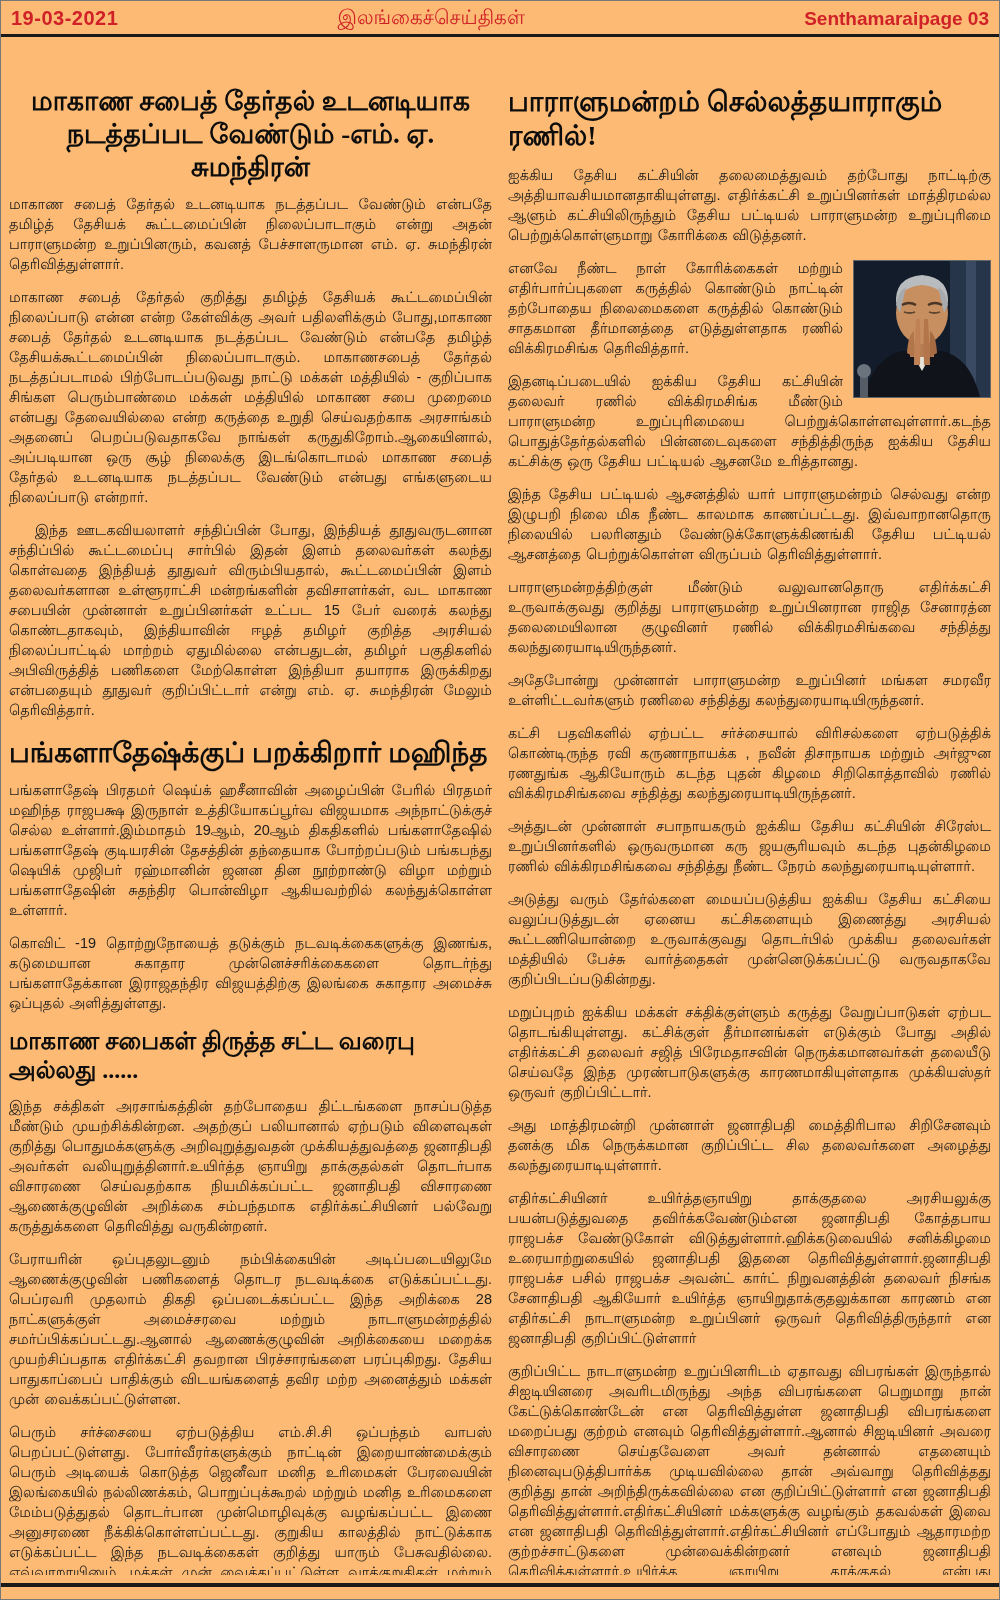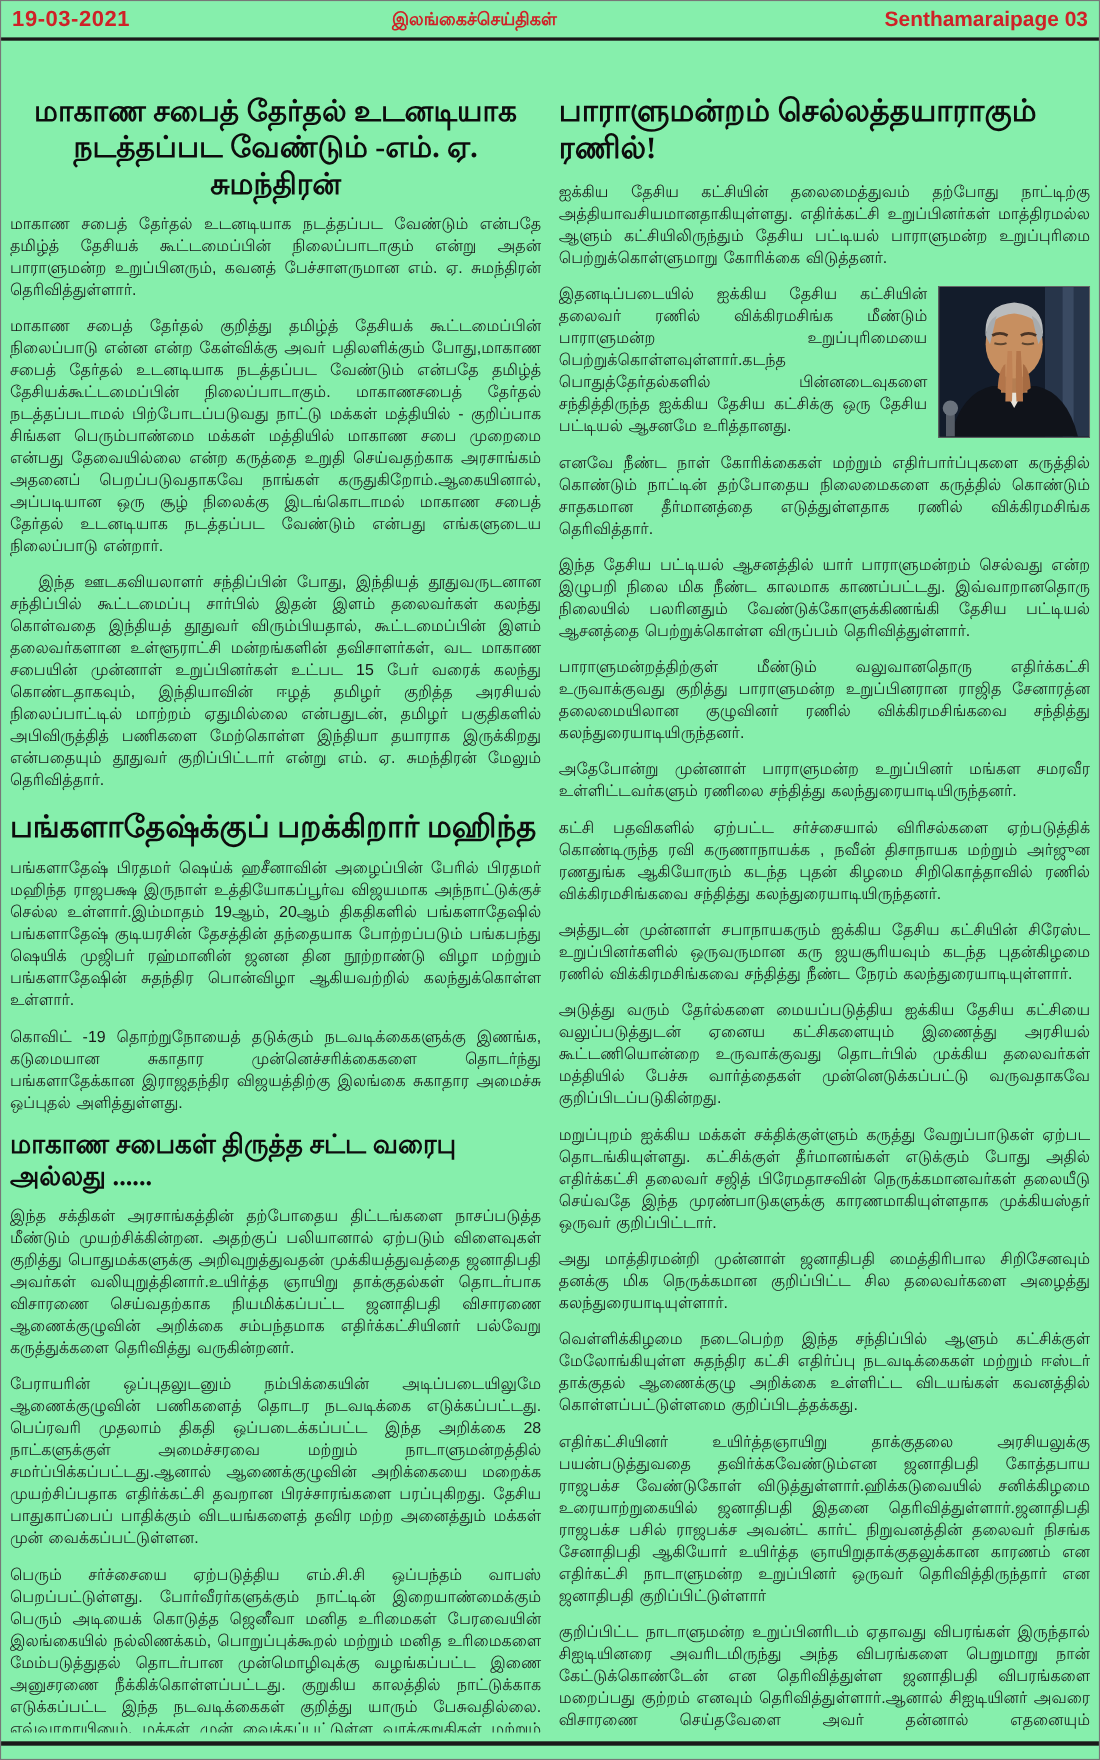--- a/index.html
+++ b/index.html
@@ -1,35 +1,35 @@
 <!DOCTYPE html>
 <html><head>
 <meta charset="utf-8">
 <style>
   html,body{margin:0;padding:0;background:#e8e8e4;}
   #page{
     position:relative;
     width:1000px;height:1600px;
-    background:#86efac;
+    background:#fdba74;
     box-sizing:border-box;
     overflow:hidden;
     font-family:"Liberation Sans","DejaVu Sans",sans-serif;
     color:#1b1b1b;
     border:1px solid #777;
   }
   
   #masthead{
     display:flex;align-items:center;justify-content:space-between;
     height:36px;padding:2px 10px 0 10px;
     border-bottom:3px solid #1a1a1a;
     box-sizing:border-box;
   }
   .red{color:#cf2127;}
   #mast-date{font-size:20px;font-weight:bold;letter-spacing:.5px;}
-  #mast-center{font-size:16px;font-weight:bold;transform:translateX(-30px);}
+  #mast-center{font-size:20px;font-weight:normal;transform:translateX(-30px);}
   #mast-right{display:flex;font-size:19px;font-weight:bold;}
   
   #cols{
     display:flex;
     padding:6px 8px 0 8px;
     gap:16px;
     height:1538px;
     box-sizing:border-box;
   }
   .col{flex:1 1 0;overflow:hidden;margin-top:40px;}
@@ -145,32 +145,31 @@
             <path d="M62 58 Q60 92 60 104 L66 104 Q67 80 66 58 Z" fill="#c08255"></path>
             <path d="M74 58 Q76 92 76 104 L70 104 Q69 80 70 58 Z" fill="#b3754a"></path>
             <path d="M60 70 Q54 74 53 92 L60 96 Z" fill="#b3754a"></path>
             <path d="M76 70 Q82 74 83 92 L76 96 Z" fill="#a66b42"></path>
 
             <rect x="6" y="112" width="8" height="24" fill="#555c66"></rect>
             <circle cx="10" cy="110" r="7" fill="#6a727d"></circle>
           </svg>
         </div>
 
+        <p>எனவே நீண்ட நாள் கோரிக்கைகள் மற்றும் எதிர்பார்ப்புகளை கருத்தில் கொண்டும் நாட்டின் தற்போதைய நிலைமைகளை கருத்தில் கொண்டும் சாதகமான தீர்மானத்தை எடுத்துள்ளதாக ரணில் விக்கிரமசிங்க தெரிவித்தார்.</p>
+
         <p>இதனடிப்படையில் ஐக்கிய தேசிய கட்சியின் தலைவர் ரணில் விக்கிரமசிங்க மீண்டும் பாராளுமன்ற உறுப்புரிமையை பெற்றுக்கொள்ளவுள்ளார்.கடந்த பொதுத்தேர்தல்களில் பின்னடைவுகளை சந்தித்திருந்த ஐக்கிய தேசிய கட்சிக்கு ஒரு தேசிய பட்டியல் ஆசனமே உரித்தானது.</p>
-
-        <p>எனவே நீண்ட நாள் கோரிக்கைகள் மற்றும் எதிர்பார்ப்புகளை கருத்தில் கொண்டும் நாட்டின் தற்போதைய நிலைமைகளை கருத்தில் கொண்டும் சாதகமான தீர்மானத்தை எடுத்துள்ளதாக ரணில் விக்கிரமசிங்க தெரிவித்தார்.</p>
         <p>இந்த தேசிய பட்டியல் ஆசனத்தில் யார் பாராளுமன்றம் செல்வது என்ற இழுபறி நிலை மிக நீண்ட காலமாக காணப்பட்டது. இவ்வாறானதொரு நிலையில் பலரினதும் வேண்டுக்கோளுக்கிணங்கி தேசிய பட்டியல் ஆசனத்தை பெற்றுக்கொள்ள விருப்பம் தெரிவித்துள்ளார்.</p>
         <p>பாராளுமன்றத்திற்குள் மீண்டும் வலுவானதொரு எதிர்க்கட்சி உருவாக்குவது குறித்து பாராளுமன்ற உறுப்பினரான ராஜித சேனாரத்ன தலைமையிலான குழுவினர் ரணில் விக்கிரமசிங்கவை சந்தித்து கலந்துரையாடியிருந்தனர்.</p>
         <p>அதேபோன்று முன்னாள் பாராளுமன்ற உறுப்பினர் மங்கள சமரவீர உள்ளிட்டவர்களும் ரணிலை சந்தித்து கலந்துரையாடியிருந்தனர்.</p>
         <p>கட்சி பதவிகளில் ஏற்பட்ட சர்ச்சையால் விரிசல்களை ஏற்படுத்திக் கொண்டிருந்த ரவி கருணாநாயக்க , நவீன் திசாநாயக மற்றும் அர்ஜுன ரணதுங்க ஆகியோரும் கடந்த புதன் கிழமை சிறிகொத்தாவில் ரணில் விக்கிரமசிங்கவை சந்தித்து கலந்துரையாடியிருந்தனர்.</p>
         <p>அத்துடன் முன்னாள் சபாநாயகரும் ஐக்கிய தேசிய கட்சியின் சிரேஸ்ட உறுப்பினர்களில் ஒருவருமான கரு ஜயசூரியவும் கடந்த புதன்கிழமை ரணில் விக்கிரமசிங்கவை சந்தித்து நீண்ட நேரம் கலந்துரையாடியுள்ளார்.</p>
         <p>அடுத்து வரும் தேர்ல்களை மையப்படுத்திய ஐக்கிய தேசிய கட்சியை வலுப்படுத்துடன் ஏனைய கட்சிகளையும் இணைத்து அரசியல் கூட்டணியொன்றை உருவாக்குவது தொடர்பில் முக்கிய தலைவர்கள் மத்தியில் பேச்சு வார்த்தைகள் முன்னெடுக்கப்பட்டு வருவதாகவே குறிப்பிடப்படுகின்றது.</p>
         <p>மறுப்புறம் ஐக்கிய மக்கள் சக்திக்குள்ளும் கருத்து வேறுப்பாடுகள் ஏற்பட தொடங்கியுள்ளது. கட்சிக்குள் தீர்மானங்கள் எடுக்கும் போது அதில் எதிர்க்கட்சி தலைவர் சஜித் பிரேமதாசவின் நெருக்கமானவர்கள் தலையீடு செய்வதே இந்த முரண்பாடுகளுக்கு காரணமாகியுள்ளதாக முக்கியஸ்தர் ஒருவர் குறிப்பிட்டார்.</p>
         <p>அது மாத்திரமன்றி முன்னாள் ஜனாதிபதி மைத்திரிபால சிறிசேனவும் தனக்கு மிக நெருக்கமான குறிப்பிட்ட சில தலைவர்களை அழைத்து கலந்துரையாடியுள்ளார்.</p>
-        <p>வெள்ளிக்கிழமை நடைபெற்ற இந்த சந்திப்பில் ஆளும் கட்சிக்குள் மேலோங்கியுள்ள சுதந்திர கட்சி எதிர்ப்பு நடவடிக்கைகள் மற்றும் ஈஸ்டர் தாக்குதல் ஆணைக்குழு அறிக்கை உள்ளிட்ட விடயங்கள் கவனத்தில் கொள்ளப்பட்டுள்ளமை குறிப்பிடத்தக்கது.</p>
       </div>
 
       <div class="story">
         <p>எதிர்கட்சியினர் உயிர்த்தஞாயிறு தாக்குதலை அரசியலுக்கு பயன்படுத்துவதை தவிர்க்கவேண்டும்என ஜனாதிபதி கோத்தபாய ராஜபக்ச வேண்டுகோள் விடுத்துள்ளார்.ஹிக்கடுவையில் சனிக்கிழமை உரையாற்றுகையில் ஜனாதிபதி இதனை தெரிவித்துள்ளார்.ஜனாதிபதி ராஜபக்ச பசில் ராஜபக்ச அவன்ட் கார்ட் நிறுவனத்தின் தலைவர் நிசங்க சேனாதிபதி ஆகியோர் உயிர்த்த ஞாயிறுதாக்குதலுக்கான காரணம் என எதிர்கட்சி நாடாளுமன்ற உறுப்பினர் ஒருவர் தெரிவித்திருந்தார் என ஜனாதிபதி குறிப்பிட்டுள்ளார்</p>
         <p>குறிப்பிட்ட நாடாளுமன்ற உறுப்பினரிடம் ஏதாவது விபரங்கள் இருந்தால் சிஐடியினரை அவரிடமிருந்து அந்த விபரங்களை பெறுமாறு நான் கேட்டுக்கொண்டேன் என தெரிவித்துள்ள ஜனாதிபதி விபரங்களை மறைப்பது குற்றம் எனவும் தெரிவித்துள்ளார்.ஆனால் சிஐடியினர் அவரை விசாரணை செய்தவேளை அவர் தன்னால் எதனையும் நினைவுபடுத்திபார்க்க முடியவில்லை தான் அவ்வாறு தெரிவித்தது குறித்து தான் அறிந்திருக்கவில்லை என குறிப்பிட்டுள்ளார் என ஜனாதிபதி தெரிவித்துள்ளார்.எதிர்கட்சியினர் மக்களுக்கு வழங்கும் தகவல்கள் இவை என ஜனாதிபதி தெரிவித்துள்ளார்.எதிர்கட்சியினர் எப்போதும் ஆதாரமற்ற குற்றச்சாட்டுகளை முன்வைக்கின்றனர் எனவும் ஜனாதிபதி தெரிவித்துள்ளார்.உயிர்த்த ஞாயிறு தாக்குதல் என்பது அரசியல்மயப்படுத்தக்கூடிய விடயமில்லை என தெரிவித்துள்ள ஜனாதிபதி இது தேசிய பிரச்சினை என குறிப்பிட்டுள்ளார்.</p>
       </div>
 
     </div>
   </div>
 

